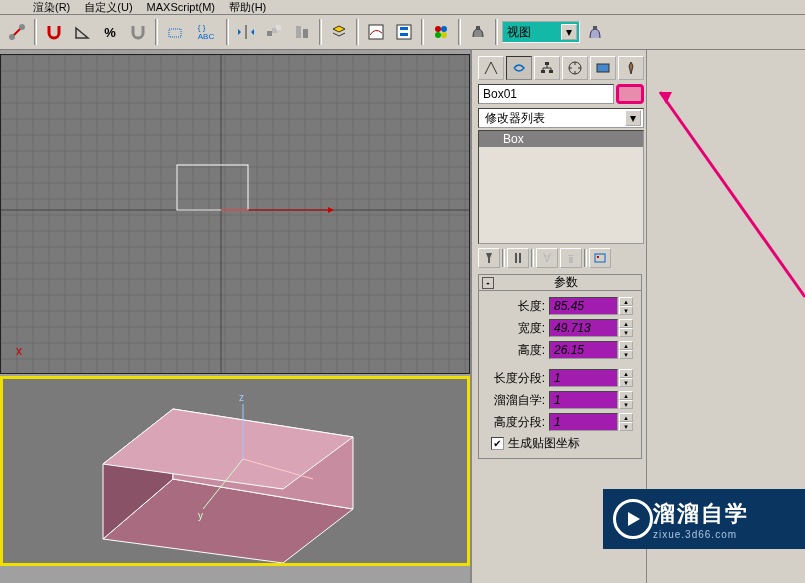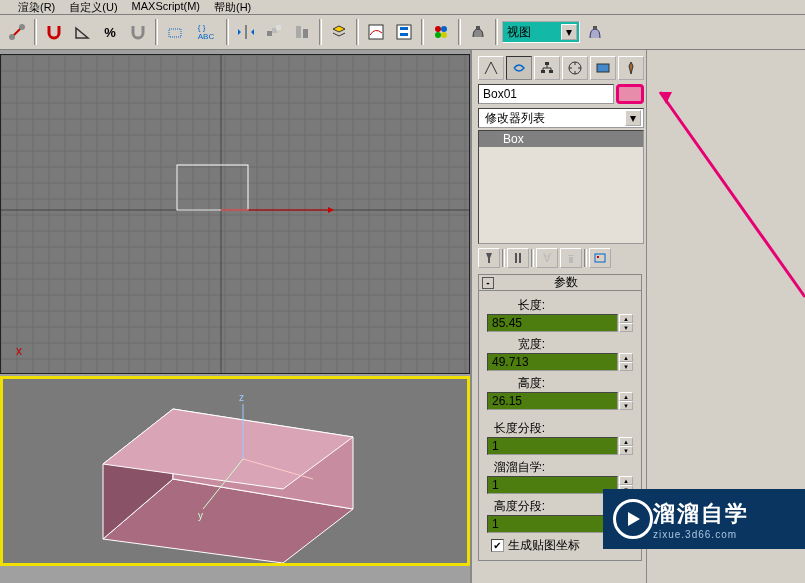--- a/index.html
+++ b/index.html
@@ -10,21 +10,22 @@
     background: #a0a0a0;
     width: 805px;
     height: 583px;
     overflow: hidden;
     position: relative;
   }
   .menubar {
     background: #d4d0c8;
     height: 14px;
     display: flex;
-    padding: 0 4px;
+    align-items: center;
+    padding: 0 19px;
     gap: 14px;
     color: #000;
     font-size: 11px;
     position: relative;
     z-index: 2;
   }
   .toolbar {
     background: #d4d0c8;
     height: 36px;
     border-top: 1px solid #808080;
@@ -198,43 +199,44 @@
     font-size: 10px;
     font-weight: bold;
   }
   .rollout-header .title { flex:1; text-align: center; font-size: 12px; }
   .rollout-body {
     background: #d4d0c8;
     padding: 6px 8px;
   }
   .param-row {
     display: flex;
+    align-items: center;
     margin-bottom: 4px;
-    flex-direction: column;
   }
   .param-label {
     width: 62px;
     text-align: right;
     padding-right: 4px;
     font-size: 12px;
   }
   .spinner {
     display: flex;
     align-items: center;
     flex: 1;
   }
   .spinner-input {
     flex: 1;
     height: 18px;
     border: 1px inset #999;
-    background: #4d7c0f;
+    background: #a21caf;
     padding: 0 4px;
     display: flex;
     align-items: center;
     font-family: Arial;
+    font-style: italic;
   }
   .spinner-btns {
     display: flex;
     flex-direction: column;
     margin-left: 1px;
   }
   .sp-btn {
     width: 14px; height: 9px;
     background: #d4d0c8;
     border: 1px outset #fff;

